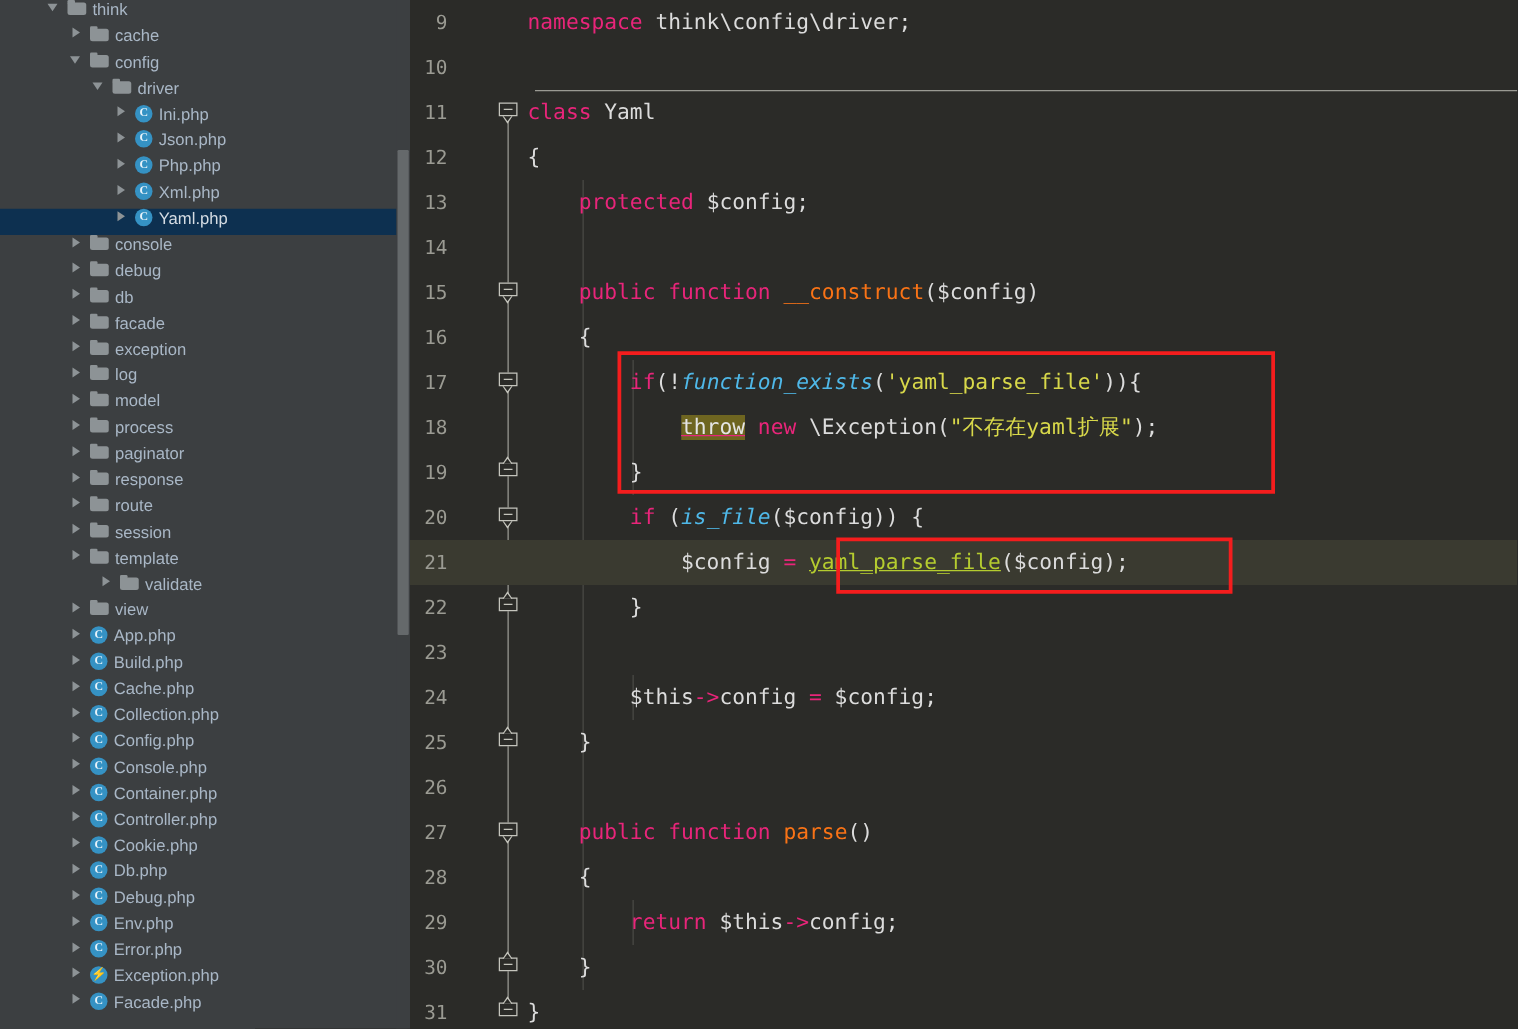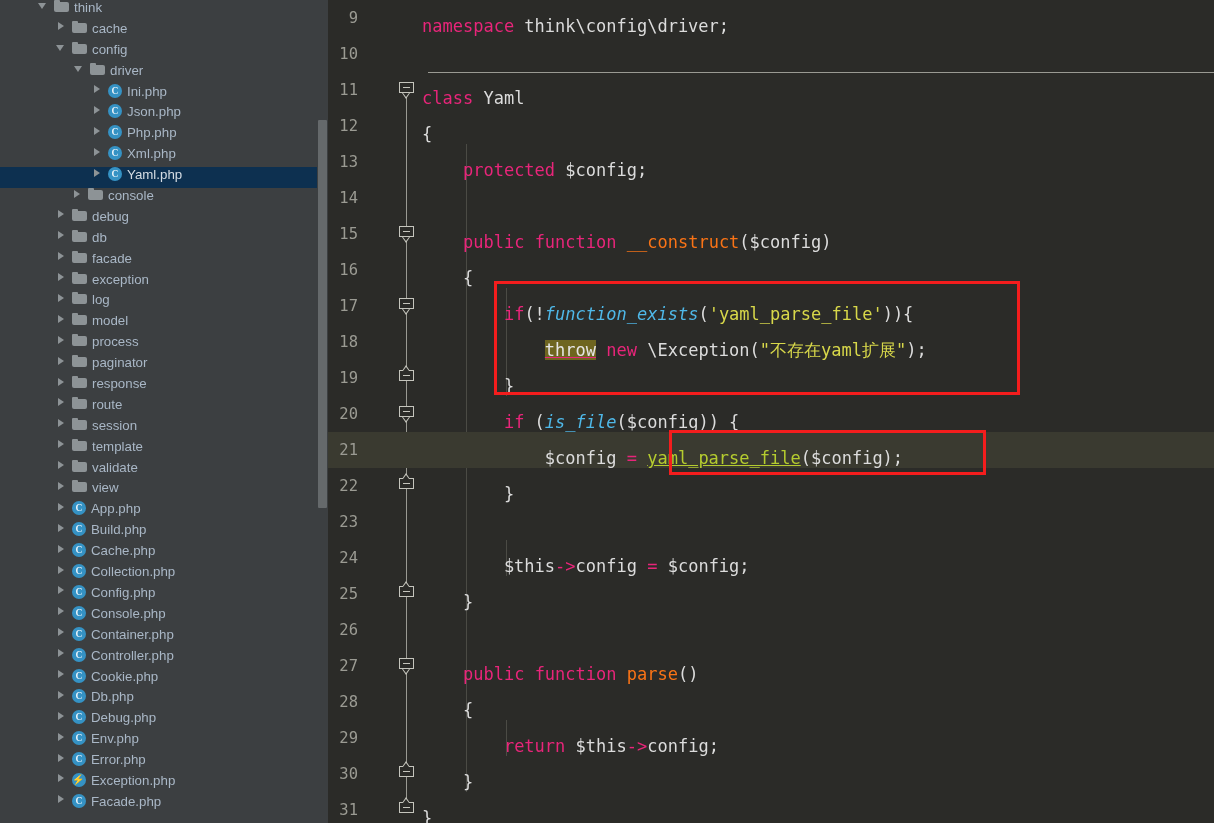--- a/index.html
+++ b/index.html
@@ -111,21 +111,21 @@
     font-size:17px;
   }
   .eline.caret { background:#3a3a30; }
   .lno {
     position:absolute; left:0; top:0;
     width:30px; text-align:right;
     color:#9b9b93; font-size:15.5px;
     font-family:"DejaVu Sans Mono", monospace;
   }
   .code {
-    position:absolute; left:94px; top:8px;
+    position:absolute; left:94px; top:0;
     color:#dcdcdc;
   }
   
   #foldcol { position:absolute; left:78px; top:0; width:1px; height:823px; }
   .fold-line {
     position:absolute; left:0; width:1px;
     background:#9a9a93;
   }
   .fold-mark {
     position:absolute; left:-7.5px; width:16px; height:16px;
@@ -241,21 +241,21 @@
         <div class="tree-row" style="padding-left: 92px;">
           <span class="tw-arrow collapsed"></span>
           <span class="ic ic-class">C</span>
           <span class="tree-label">Xml.php</span>
         </div>
         <div class="tree-row selected" style="padding-left: 92px;">
           <span class="tw-arrow collapsed"></span>
           <span class="ic ic-class">C</span>
           <span class="tree-label">Yaml.php</span>
         </div>
-        <div class="tree-row" style="padding-left: 72px;">
+        <div class="tree-row" style="padding-left: 56px;">
           <span class="tw-arrow collapsed"></span>
           <span class="ic ic-folder"></span>
           <span class="tree-label">console</span>
         </div>
         <div class="tree-row" style="padding-left: 56px;">
           <span class="tw-arrow collapsed"></span>
           <span class="ic ic-folder"></span>
           <span class="tree-label">debug</span>
         </div>
         <div class="tree-row" style="padding-left: 56px;">
@@ -306,21 +306,21 @@
         <div class="tree-row" style="padding-left: 56px;">
           <span class="tw-arrow collapsed"></span>
           <span class="ic ic-folder"></span>
           <span class="tree-label">session</span>
         </div>
         <div class="tree-row" style="padding-left: 56px;">
           <span class="tw-arrow collapsed"></span>
           <span class="ic ic-folder"></span>
           <span class="tree-label">template</span>
         </div>
-        <div class="tree-row" style="padding-left: 56px;">
+        <div class="tree-row" style="padding-left: 80px;">
           <span class="tw-arrow collapsed"></span>
           <span class="ic ic-folder"></span>
           <span class="tree-label">validate</span>
         </div>
         <div class="tree-row" style="padding-left: 56px;">
           <span class="tw-arrow collapsed"></span>
           <span class="ic ic-folder"></span>
           <span class="tree-label">view</span>
         </div>
         <div class="tree-row" style="padding-left: 56px;">

